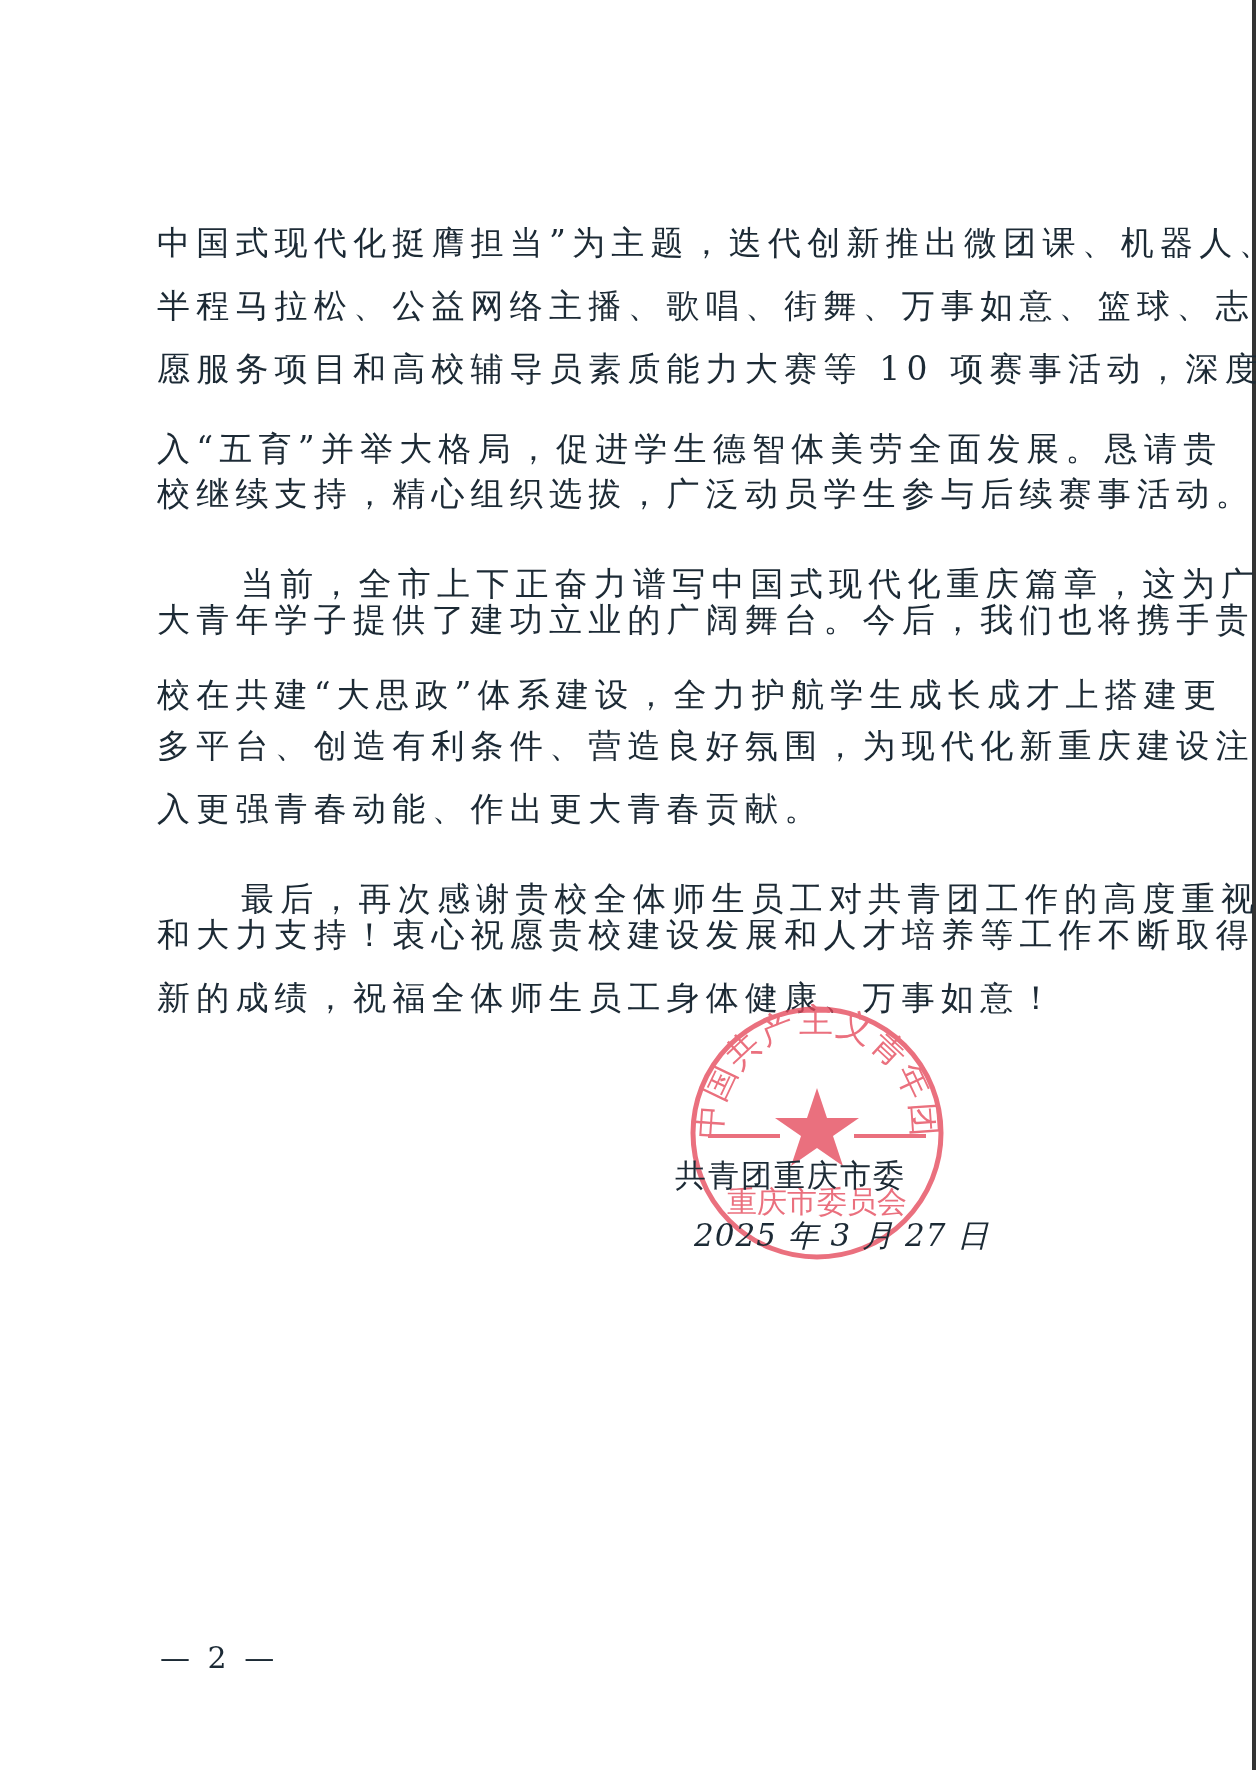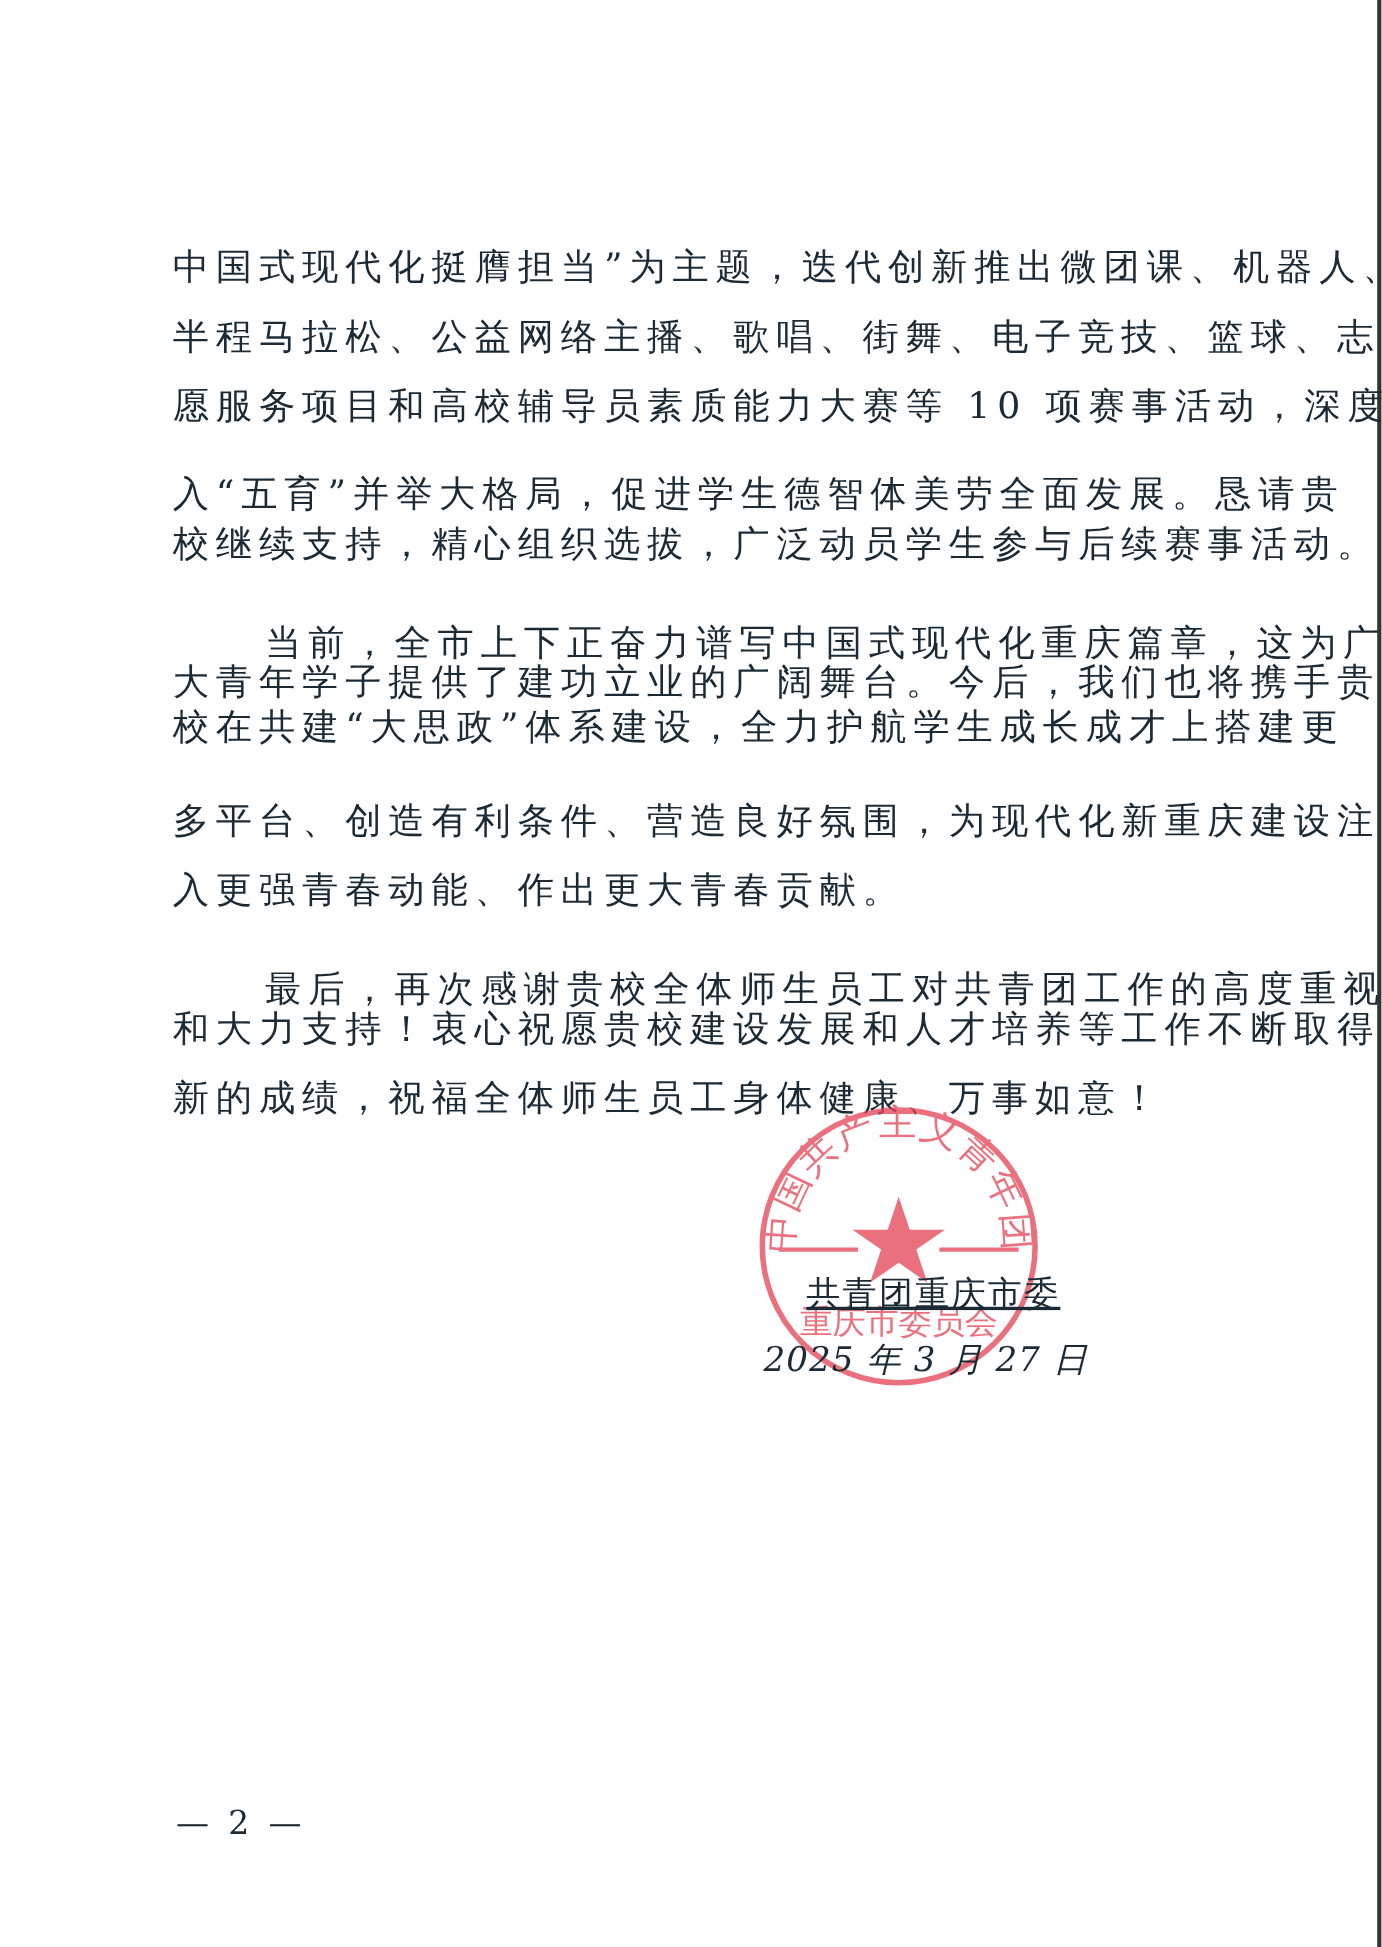--- a/index.html
+++ b/index.html
@@ -17,22 +17,22 @@
   .body-text {
     position: absolute; left: 157px; top: 208px; width: 950px;
   }
   .line {
     position: absolute; left: 0; white-space: nowrap;
     font-size: 33px; line-height: 40px; letter-spacing: 6.2px;
     font-weight: 300;
   }
   .line.indent { left: 84px; margin-top: 27px; }
   .signature {
-    position: absolute; left: 733px; top: 1155px;
-    font-size: 31px; letter-spacing: 2px; white-space: nowrap; text-decoration: underline;
+    position: absolute; left: 675px; top: 1155px;
+    font-size: 31px; letter-spacing: 2px; white-space: nowrap;
   }
   .date {
     position: absolute; left: 694px; top: 1215px;
     font-size: 31px; letter-spacing: 1px; white-space: nowrap; font-style: italic;
   }
   .seal {
     position: absolute; left: 688px; top: 1004px; width: 258px; height: 258px;
     opacity: 0.78;
   }
   .page-number {
@@ -40,27 +40,27 @@
     font-size: 30px; white-space: nowrap; letter-spacing: 4px;
   }
 </style>
 </head>
 <body>
 
 <div class="page-edge"></div>
 
 <div class="body-text">
   <div class="line" style="top:15px">中国式现代化挺膺担当”为主题，迭代创新推出微团课、机器人、</div>
-  <div class="line" style="top:78px">半程马拉松、公益网络主播、歌唱、街舞、电子竞技、篮球、志</div>
+  <div class="line" style="top:78px">半程马拉松、公益网络主播、歌唱、街舞、万事如意、篮球、志</div>
   <div class="line" style="top:141px">愿服务项目和高校辅导员素质能力大赛等 10 项赛事活动，深度融</div>
   <div class="line" style="top:221px">入“五育”并举大格局，促进学生德智体美劳全面发展。恳请贵</div>
   <div class="line" style="top:266px">校继续支持，精心组织选拔，广泛动员学生参与后续赛事活动。</div>
   <div class="line indent" style="top:329px">当前，全市上下正奋力谱写中国式现代化重庆篇章，这为广</div>
   <div class="line" style="top:392px">大青年学子提供了建功立业的广阔舞台。今后，我们也将携手贵</div>
-  <div class="line" style="top:433px">校在共建“大思政”体系建设，全力护航学生成长成才上搭建更</div>
+  <div class="line" style="top:467px">校在共建“大思政”体系建设，全力护航学生成长成才上搭建更</div>
   <div class="line" style="top:518px">多平台、创造有利条件、营造良好氛围，为现代化新重庆建设注</div>
   <div class="line" style="top:581px">入更强青春动能、作出更大青春贡献。</div>
   <div class="line indent" style="top:644px">最后，再次感谢贵校全体师生员工对共青团工作的高度重视</div>
   <div class="line" style="top:707px">和大力支持！衷心祝愿贵校建设发展和人才培养等工作不断取得</div>
   <div class="line" style="top:770px">新的成绩，祝福全体师生员工身体健康、万事如意！</div>
 </div>
 
 <svg class="seal" viewBox="0 0 258 258">
   <defs>
     <path id="sealArc" d="M 40 160 A 96 96 0 1 1 218 160"></path>

